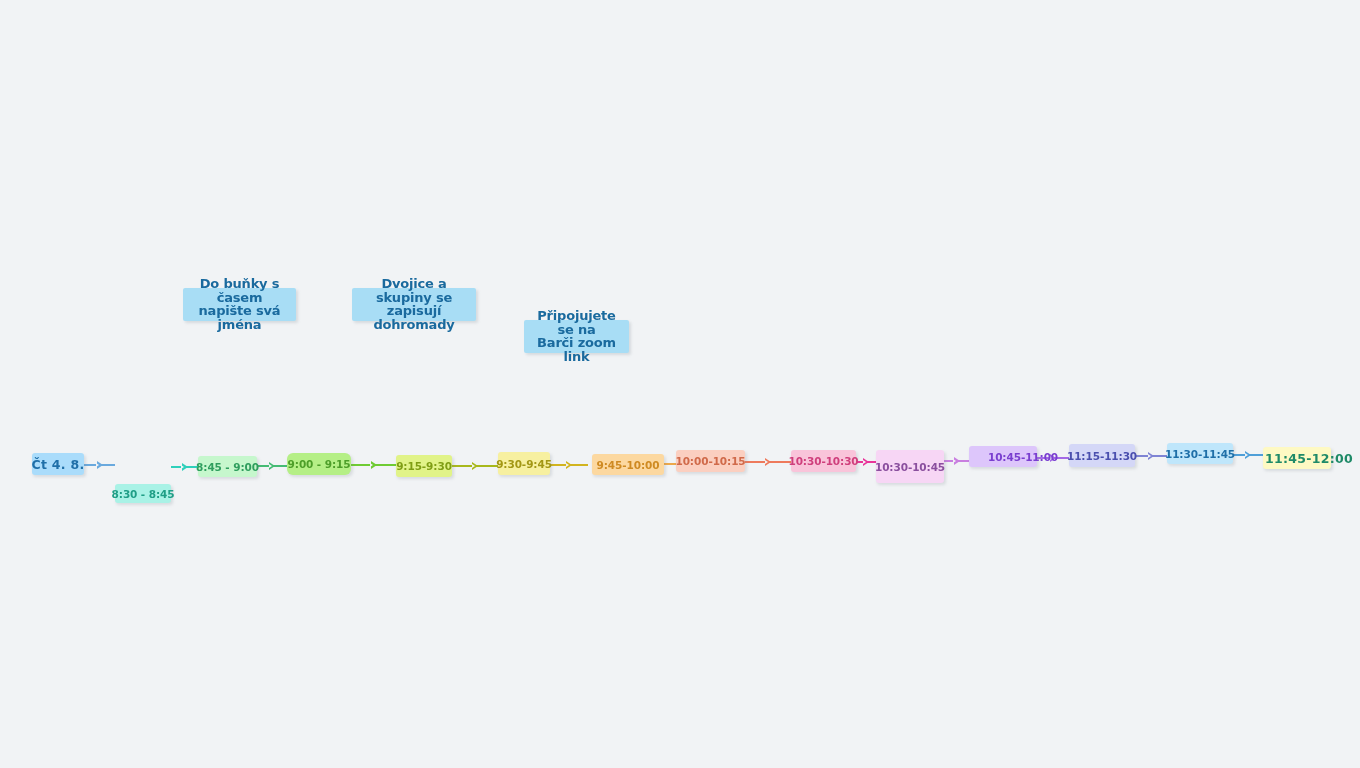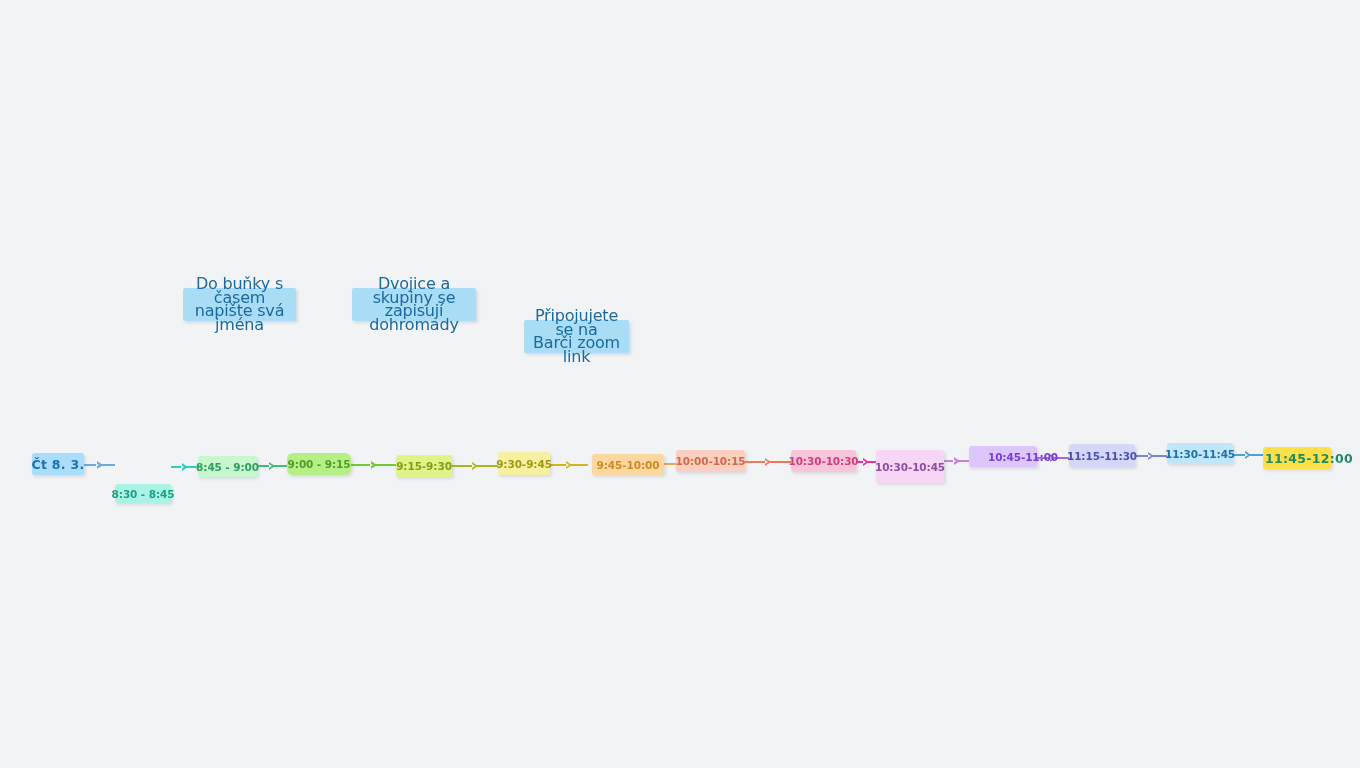--- a/index.html
+++ b/index.html
@@ -20,22 +20,22 @@
     left: 0; top: 0;
     width: 1360px;
     height: 768px;
   }
 
   
   .note {
     position: absolute;
     background: #a8ddf5;
     color: #1a6a9e;
-    font-weight: normal;
-    font-size: 16px;
+    font-weight: bold;
+    font-size: 13px;
     line-height: 13.5px;
     text-align: center;
     letter-spacing: -0.2px;
     padding: 4px 6px 5px 6px;
     border-radius: 2px;
     box-shadow: 2px 2px 3px rgba(120,130,140,0.22);
     white-space: pre-line;
     display: flex;
     align-items: center;
     justify-content: center;
@@ -120,27 +120,27 @@
     <div class="arrow-inner" style="left: 953.2px; top: 458.6px;"></div>
     <div class="conn" style="left: 1037px; top: 457px; width: 32px; background: rgb(164, 106, 230);"></div>
     <div class="arrowhead" style="left: 1050px; top: 453.8px; border-left-color: rgb(164, 106, 230);"></div>
     <div class="arrow-inner" style="left: 1049.7px; top: 455.6px;"></div>
     <div class="conn" style="left: 1135px; top: 455px; width: 32px; background: rgb(127, 132, 212);"></div>
     <div class="arrowhead" style="left: 1148px; top: 451.8px; border-left-color: rgb(127, 132, 212);"></div>
     <div class="arrow-inner" style="left: 1147.7px; top: 453.6px;"></div>
     <div class="conn" style="left: 1233px; top: 454px; width: 30px; background: rgb(79, 159, 216);"></div>
     <div class="arrowhead" style="left: 1245px; top: 450.8px; border-left-color: rgb(79, 159, 216);"></div>
     <div class="arrow-inner" style="left: 1244.7px; top: 452.6px;"></div>
-    <div class="node big" style="left: 32px; top: 453px; width: 52px; height: 22px; background: rgb(170, 220, 251); color: rgb(31, 111, 168);">Čt 8. 3.</div>
+    <div class="node big" style="left: 32px; top: 453px; width: 52px; height: 22px; background: rgb(170, 220, 251); color: rgb(31, 111, 168);">Čt 4. 8.</div>
     <div class="node" style="left: 115px; top: 484px; width: 56px; height: 19px; background: rgb(169, 242, 230); color: rgb(31, 158, 134);">8:30 - 8:45</div>
     <div class="node" style="left: 198px; top: 456px; width: 59px; height: 21px; background: rgb(198, 247, 205); color: rgb(47, 158, 94);">8:45 - 9:00</div>
     <div class="node" style="left: 287px; top: 453px; width: 64px; height: 22px; background: rgb(181, 239, 134); color: rgb(77, 158, 41); border-radius: 6px;">9:00 - 9:15</div>
     <div class="node" style="left: 396px; top: 455px; width: 56px; height: 22px; background: rgb(225, 243, 136); color: rgb(127, 158, 21);">9:15-9:30</div>
     <div class="node" style="left: 498px; top: 452px; width: 52px; height: 23px; background: rgb(247, 240, 160); color: rgb(163, 151, 21);">9:30-9:45</div>
     <div class="node" style="left: 592px; top: 454px; width: 72px; height: 21px; background: rgb(252, 216, 160); color: rgb(207, 138, 34);">9:45-10:00</div>
     <div class="node" style="left: 676px; top: 450px; width: 69px; height: 22px; background: rgb(251, 207, 192); color: rgb(208, 106, 74);">10:00-10:15</div>
     <div class="node" style="left: 791px; top: 450px; width: 65px; height: 22px; background: rgb(249, 196, 218); color: rgb(207, 63, 124);">10:30-10:30</div>
     <div class="node" style="left: 876px; top: 450px; width: 68px; height: 33px; background: rgb(247, 214, 245); color: rgb(138, 79, 158);">10:30-10:45</div>
     <div class="node" style="left: 969px; top: 446px; width: 68px; height: 21px; background: rgb(221, 198, 251); color: rgb(122, 63, 208); padding-left: 40px;">10:45-11:00</div>
     <div class="node" style="left: 1069px; top: 444px; width: 66px; height: 23px; background: rgb(212, 215, 247); color: rgb(74, 79, 174);">11:15-11:30</div>
     <div class="node" style="left: 1167px; top: 443px; width: 66px; height: 21px; background: rgb(191, 230, 251); color: rgb(31, 111, 168);">11:30-11:45</div>
-    <div class="node big" style="left: 1263px; top: 447px; width: 68px; height: 22px; background: #fde047; color: rgb(31, 138, 104); padding-left: 24px;">11:45-12:00</div>
+    <div class="node big" style="left: 1263px; top: 447px; width: 68px; height: 22px; background: #fef9c3; color: rgb(31, 138, 104); padding-left: 24px;">11:45-12:00</div>
   </div>
 
 </body></html>

